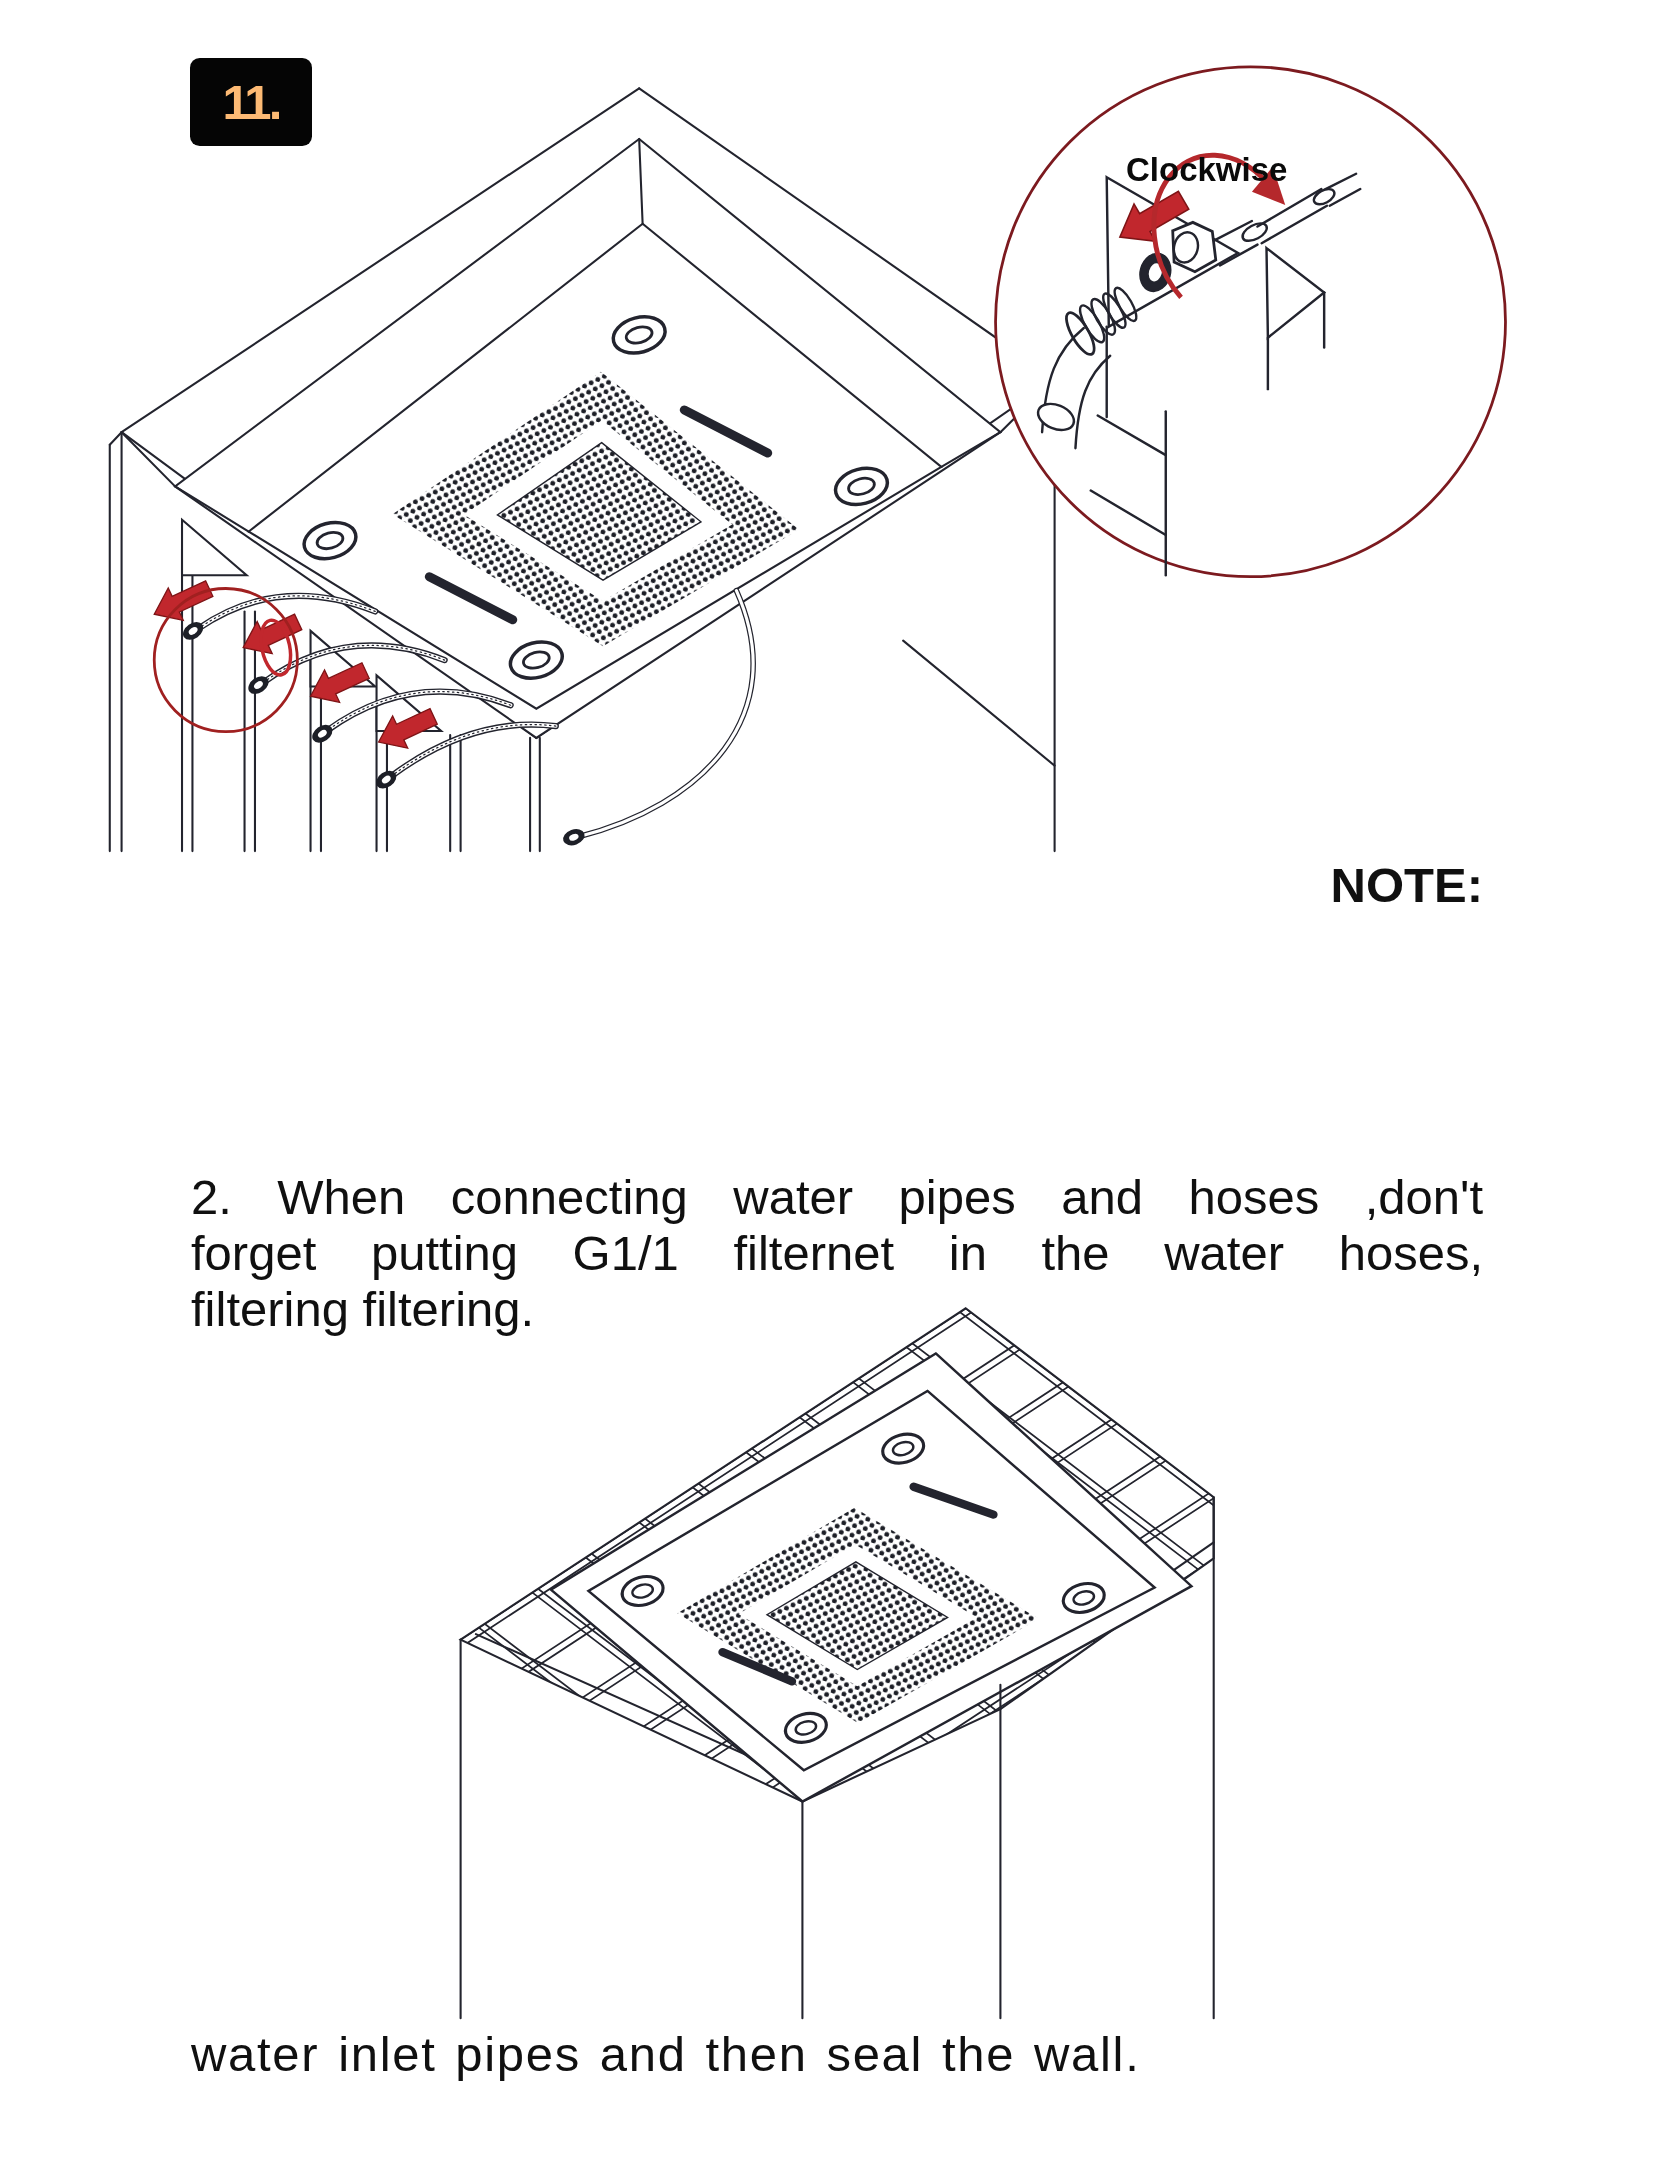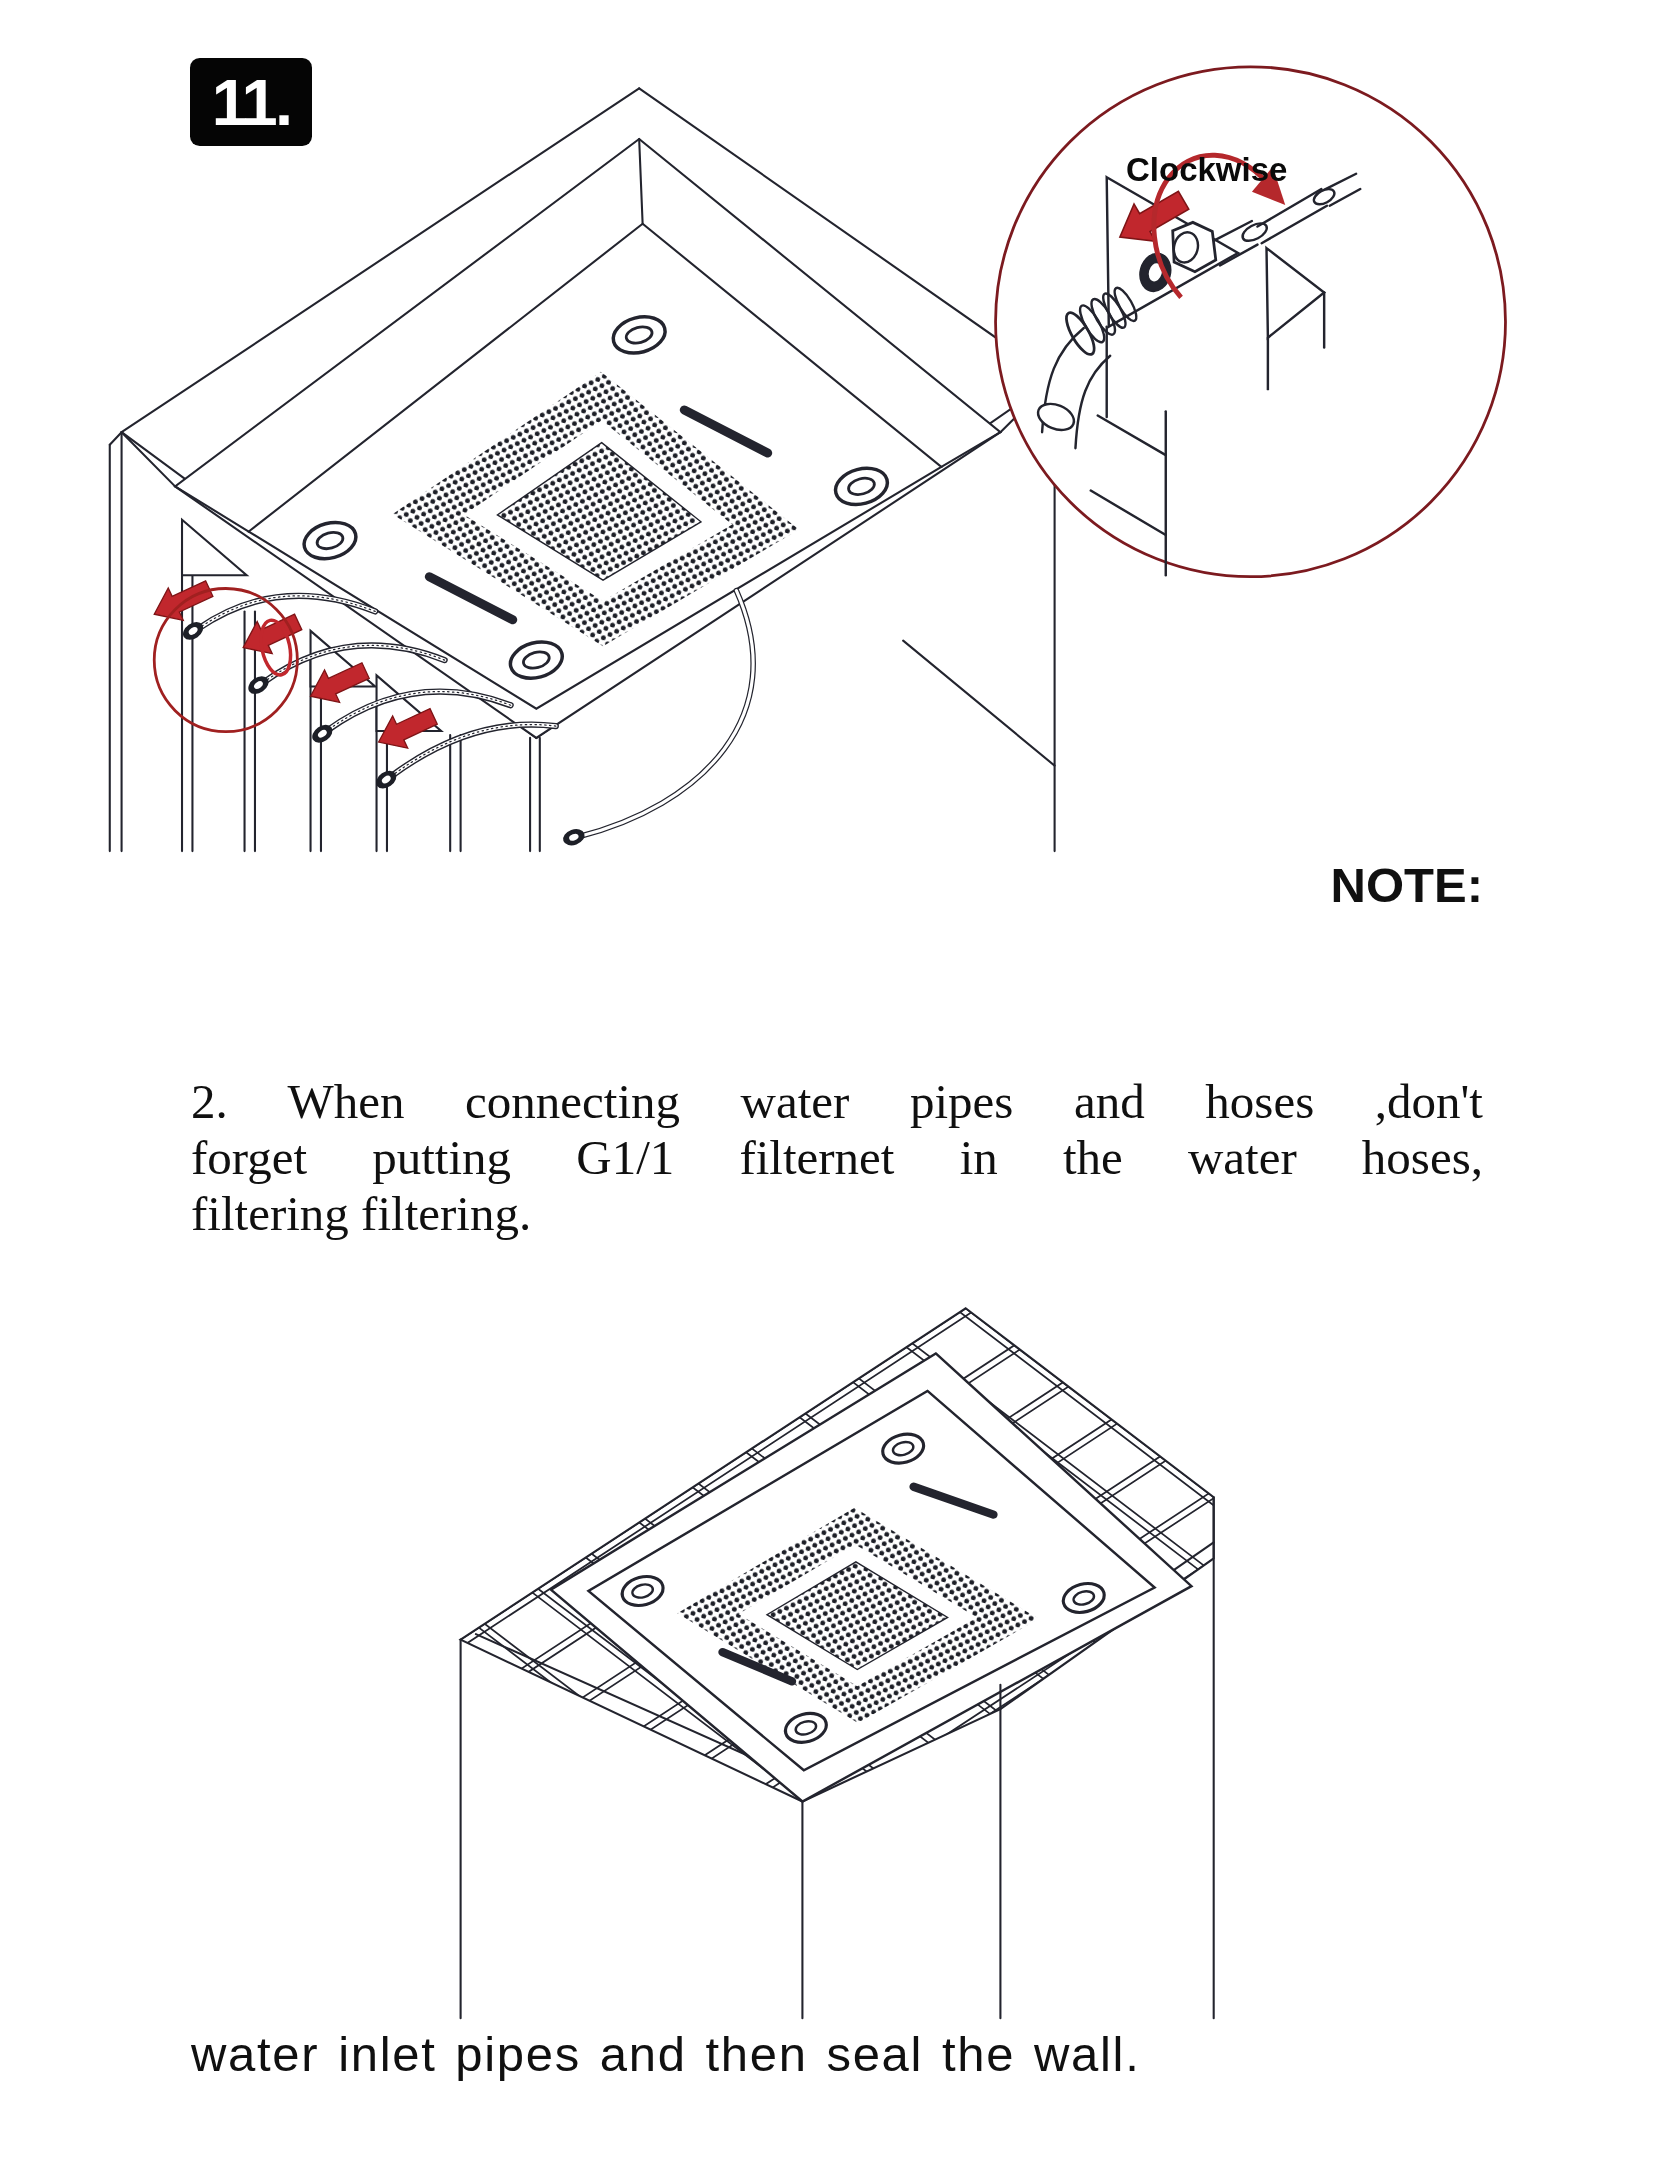--- a/index.html
+++ b/index.html
@@ -1,27 +1,27 @@
 <!DOCTYPE html>
 <html style="font-size:11px"><head>
 <meta charset="utf-8">
 <style>
   html,body{margin:0;padding:0;background:#888;}
   #page{position:relative;width:1675px;height:2183px;background:#ffffff;overflow:hidden;
         font-family:"Liberation Sans",sans-serif;color:#111;}
   #art{position:absolute;left:0;top:0;width:1675px;height:2183px;}
   .badge{position:absolute;left:190px;top:58px;width:122px;height:88px;background:#050505;
          border-radius:9.7px;display:flex;align-items:center;justify-content:center;}
-  .badge span{color:#ffffff;font-weight:bold;font-size:65px;letter-spacing:-2.8px;}
+  .badge span{color:#fdba74;font-weight:bold;font-size:49px;letter-spacing:-2.8px;}
   .clockwise{position:absolute;left:1126px;top:151px;width:281px;text-align:left;
              font-weight:bold;font-size:33px;color:#0a0a0a;}
   .textblock{position:absolute;left:191px;width:1292px;font-size:49px;line-height:56px;color:#101010;}
   .note-h{top:857px;font-weight:bold;text-align:right;}
   .p1{top:914px;}
-  .p2{top:1074px;font-family:Liberation Serif, serif;}
+  .p2{top:1169px;}
   .jline{text-align:justify;text-align-last:justify;}
   .lline{text-align:left;}
   .caption{top:2026px;font-size:49px;letter-spacing:1.7px;word-spacing:3.5px;}
 </style>
 </head>
 <body>
 
 <div id="page">
 
   <div class="badge">

